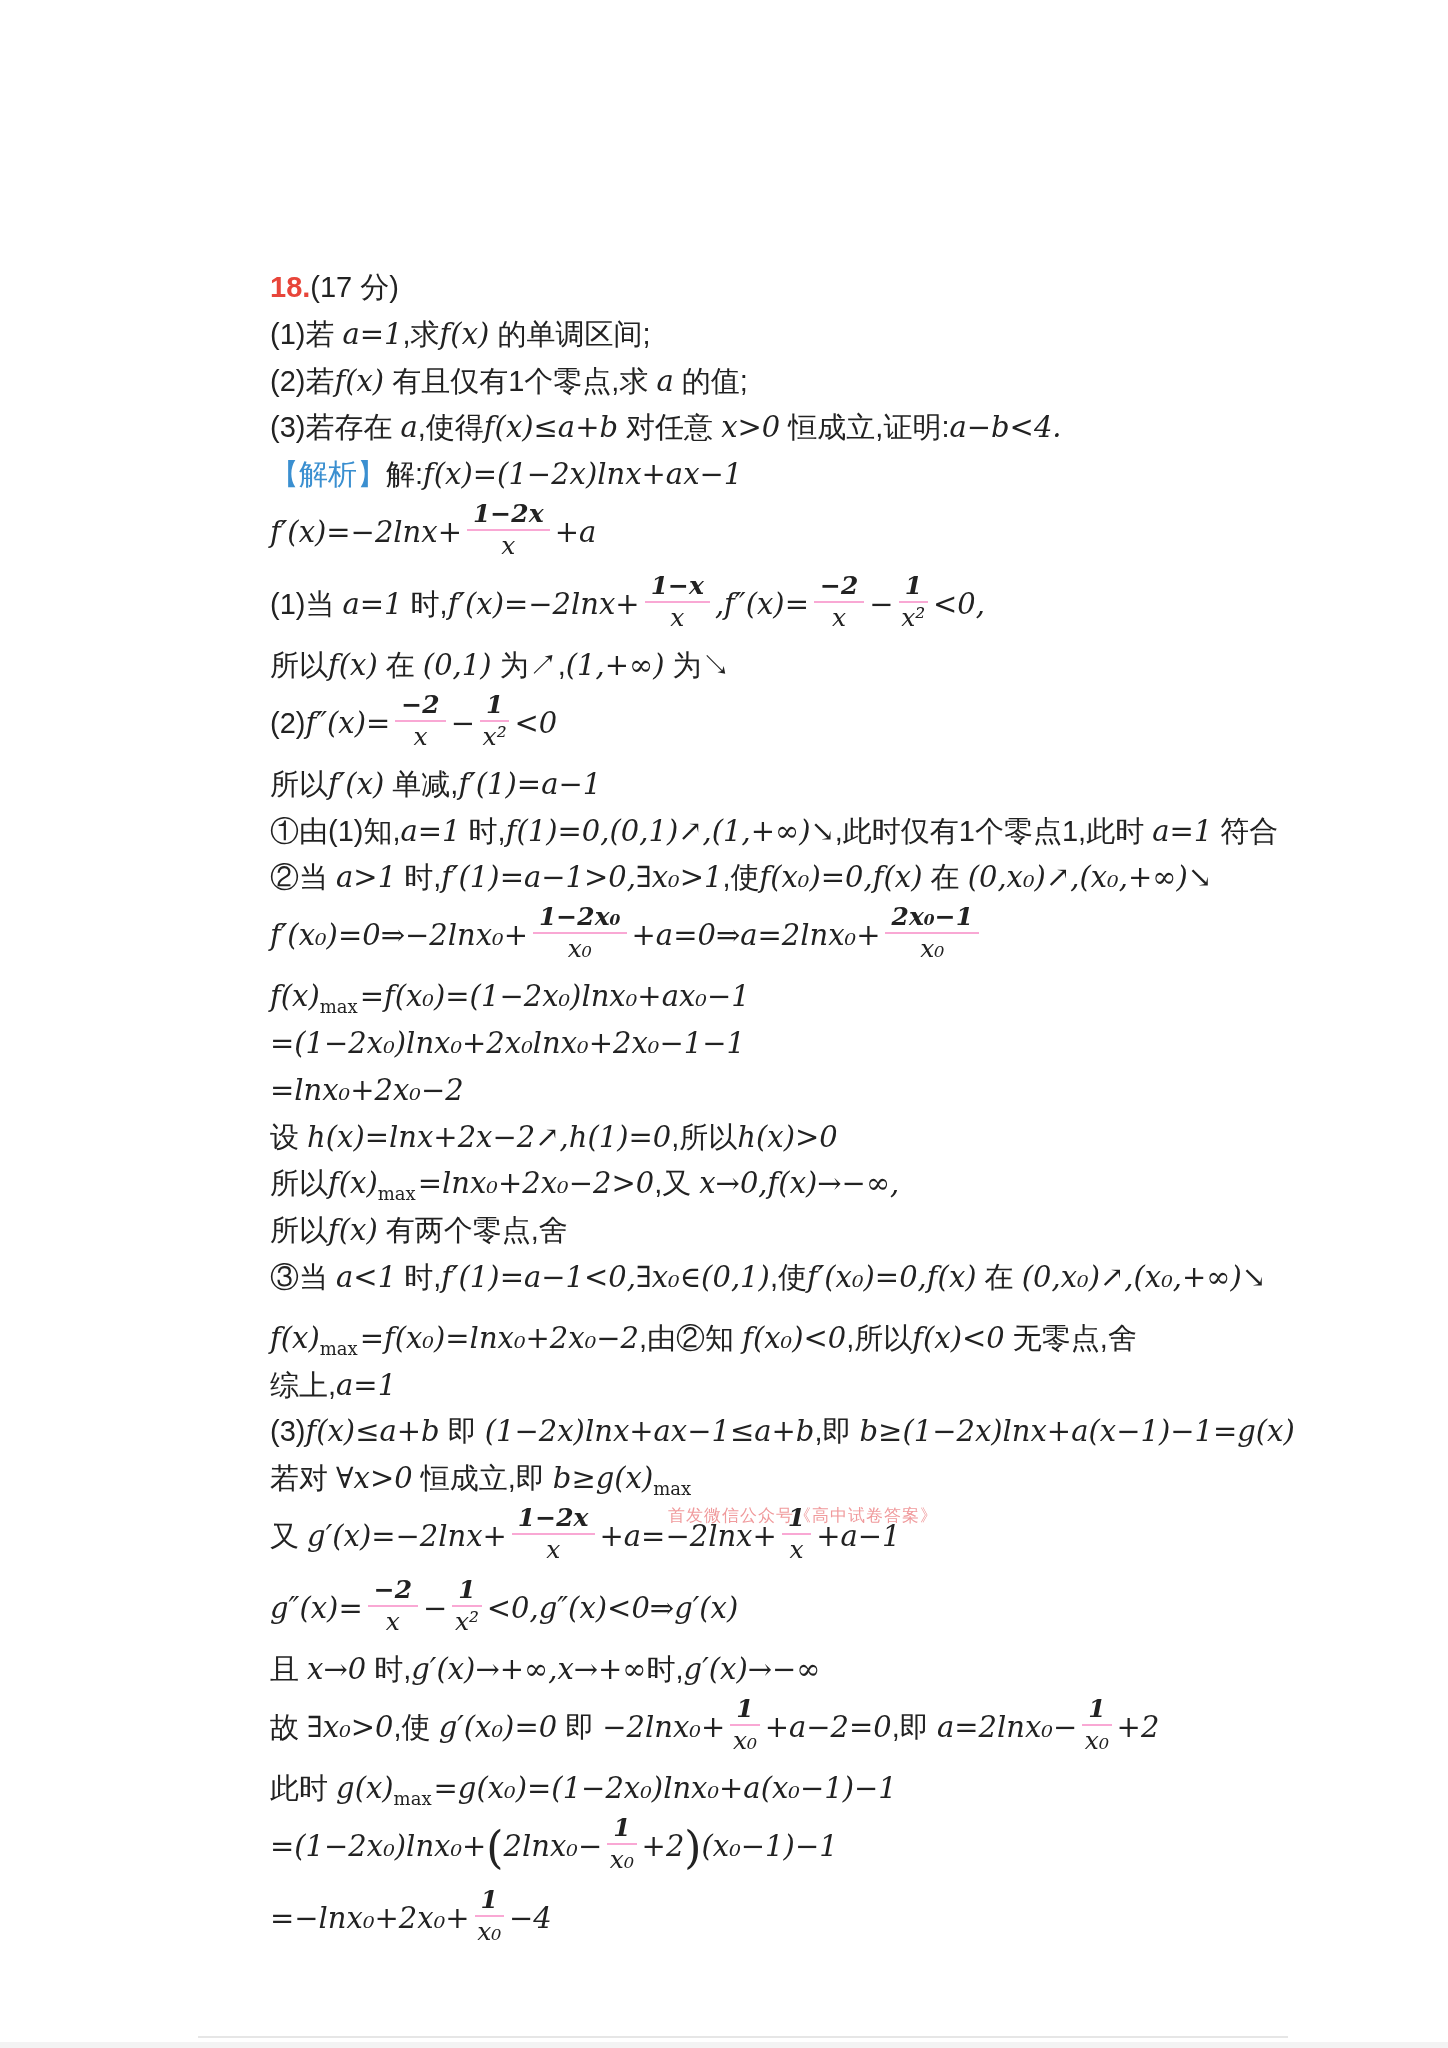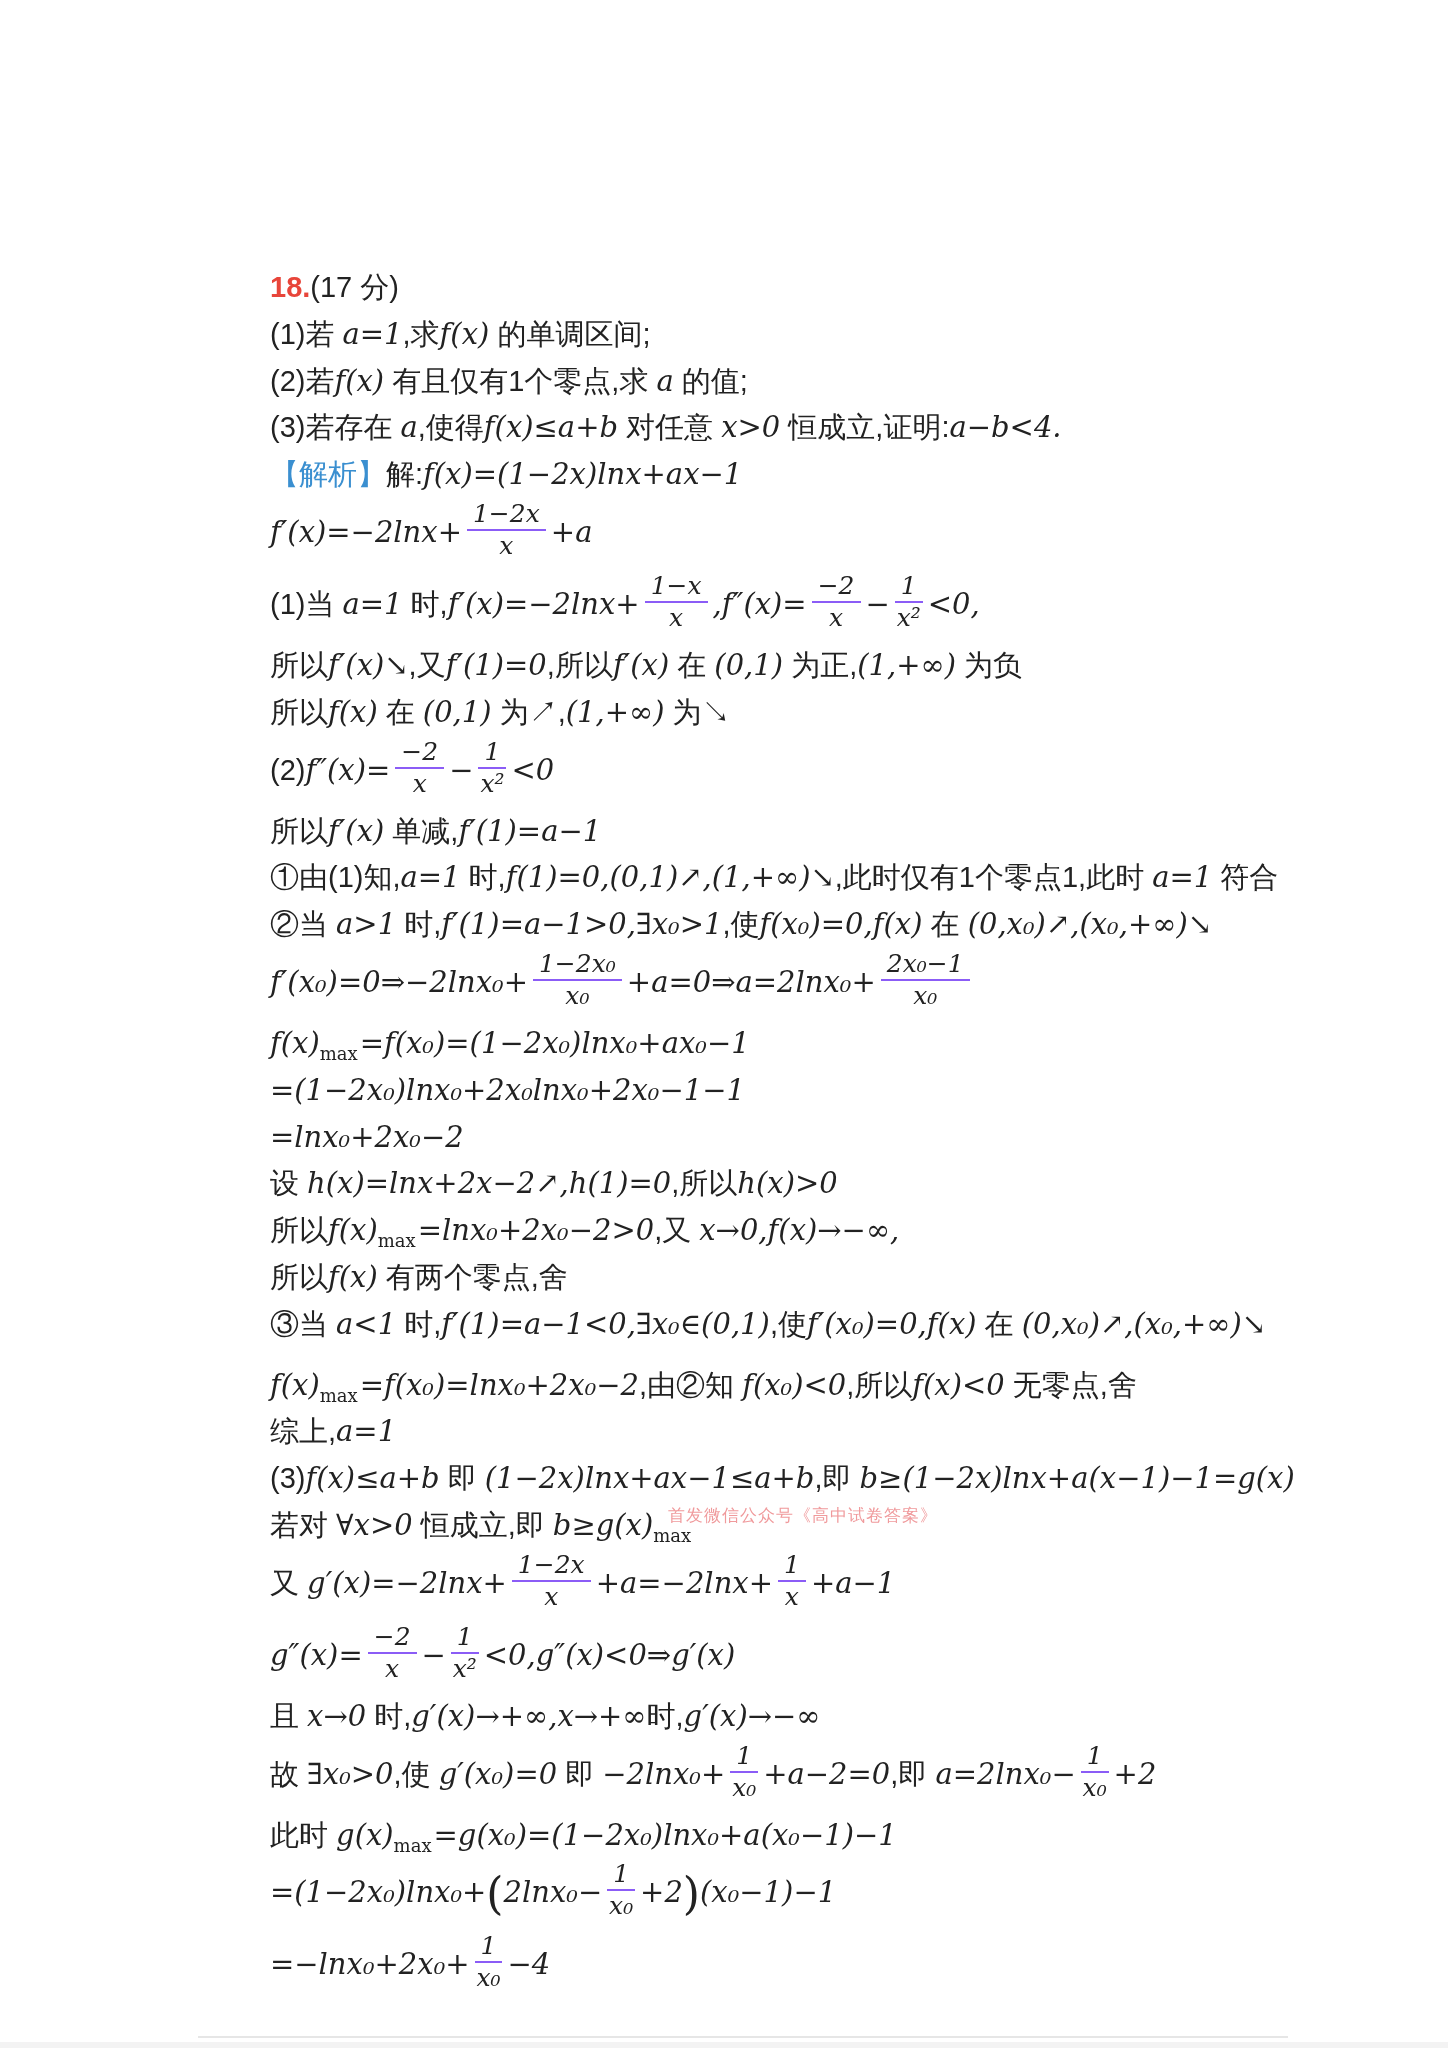--- a/index.html
+++ b/index.html
@@ -50,22 +50,23 @@
     text-align:center;
     font-family:"DejaVu Serif", serif;
     font-style:italic;
     font-size:25px;
     line-height:1.12;
     margin:0 5px;
     transform:translateY(-4px);
   }
   .frac .num{
     display:block;
-    border-bottom:2px solid #8b5cf6;
+    border-bottom:2px solid #f9a8d4;
     padding:0 6px 1px 6px;
+    font-weight:bold;
   }
   .frac .den{
     display:block;
     padding-top:1px;
   }
   .subsmall{
     font-family:"DejaVu Serif", serif;
     font-style:normal;
     font-size:18px;
     position:relative;
@@ -105,21 +106,20 @@
 <body>
 
 <div class="content">
     <div class="line"><span class="red">18.</span><span class="cn">(17 分)</span></div>
     <div class="line"><span class="cn">(1)若 </span><span class="math">a=1</span><span class="cn">,求</span><span class="math">f(x)</span><span class="cn"> 的单调区间;</span></div>
     <div class="line"><span class="cn">(2)若</span><span class="math">f(x)</span><span class="cn"> 有且仅有1个零点,求 </span><span class="math">a</span><span class="cn"> 的值;</span></div>
     <div class="line"><span class="cn">(3)若存在 </span><span class="math">a</span><span class="cn">,使得</span><span class="math">f(x)≤a+b</span><span class="cn"> 对任意 </span><span class="math">x&gt;0</span><span class="cn"> 恒成立,证明:</span><span class="math">a−b&lt;4.</span></div>
     <div class="line"><span class="blue">【解析】</span><span class="cn">解:</span><span class="math">f(x)=(1−2x)lnx+ax−1</span></div>
     <div class="line"><span class="math">f′(x)=−2lnx+</span><span class="frac"><span class="num">1−2x</span><span class="den">x</span></span><span class="math">+a</span></div>
     <div class="line"><span class="cn">(1)当 </span><span class="math">a=1</span><span class="cn"> 时,</span><span class="math">f′(x)=−2lnx+</span><span class="frac"><span class="num">1−x</span><span class="den">x</span></span><span class="math">,f″(x)=</span><span class="frac"><span class="num">−2</span><span class="den">x</span></span><span class="math">−</span><span class="frac"><span class="num">1</span><span class="den">x²</span></span><span class="math">&lt;0,</span></div>
-    <div class="line"><span class="cn">所以</span><span class="math">f′(x)↘</span><span class="cn">,又</span><span class="math">f′(1)=0</span><span class="cn">,所以</span><span class="math">f′(x)</span><span class="cn"> 在 </span><span class="math">(0,1)</span><span class="cn"> 为正,</span><span class="math">(1,+∞)</span><span class="cn"> 为负</span></div>
     <div class="line"><span class="cn">所以</span><span class="math">f(x)</span><span class="cn"> 在 </span><span class="math">(0,1)</span><span class="cn"> 为↗,</span><span class="math">(1,+∞)</span><span class="cn"> 为↘</span></div>
     <div class="line"><span class="cn">(2)</span><span class="math">f″(x)=</span><span class="frac"><span class="num">−2</span><span class="den">x</span></span><span class="math">−</span><span class="frac"><span class="num">1</span><span class="den">x²</span></span><span class="math">&lt;0</span></div>
     <div class="line"><span class="cn">所以</span><span class="math">f′(x)</span><span class="cn"> 单减,</span><span class="math">f′(1)=a−1</span></div>
     <div class="line"><span class="cn">①由(1)知,</span><span class="math">a=1</span><span class="cn"> 时,</span><span class="math">f(1)=0,(0,1)↗,(1,+∞)↘</span><span class="cn">,此时仅有1个零点1,此时 </span><span class="math">a=1</span><span class="cn"> 符合</span></div>
     <div class="line"><span class="cn">②当 </span><span class="math">a&gt;1</span><span class="cn"> 时,</span><span class="math">f′(1)=a−1&gt;0,∃x₀&gt;1</span><span class="cn">,使</span><span class="math">f(x₀)=0,f(x)</span><span class="cn"> 在 </span><span class="math">(0,x₀)↗,(x₀,+∞)↘</span></div>
     <div class="line"><span class="math">f′(x₀)=0⇒−2lnx₀+</span><span class="frac"><span class="num">1−2x₀</span><span class="den">x₀</span></span><span class="math">+a=0⇒a=2lnx₀+</span><span class="frac"><span class="num">2x₀−1</span><span class="den">x₀</span></span></div>
     <div class="line"><span class="math">f(x)</span><span class="subsmall">max</span><span class="math">=f(x₀)=(1−2x₀)lnx₀+ax₀−1</span></div>
     <div class="line"><span class="math">=(1−2x₀)lnx₀+2x₀lnx₀+2x₀−1−1</span></div>
     <div class="line"><span class="math">=lnx₀+2x₀−2</span></div>
     <div class="line"><span class="cn">设 </span><span class="math">h(x)=lnx+2x−2↗,h(1)=0</span><span class="cn">,所以</span><span class="math">h(x)&gt;0</span></div>

